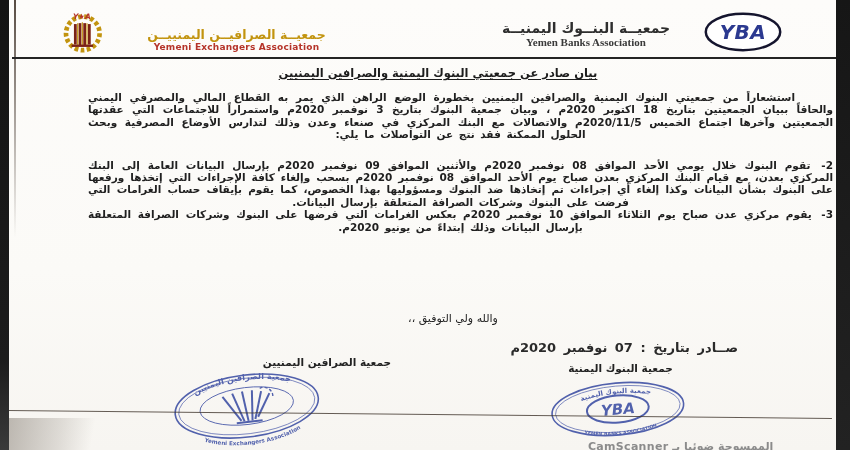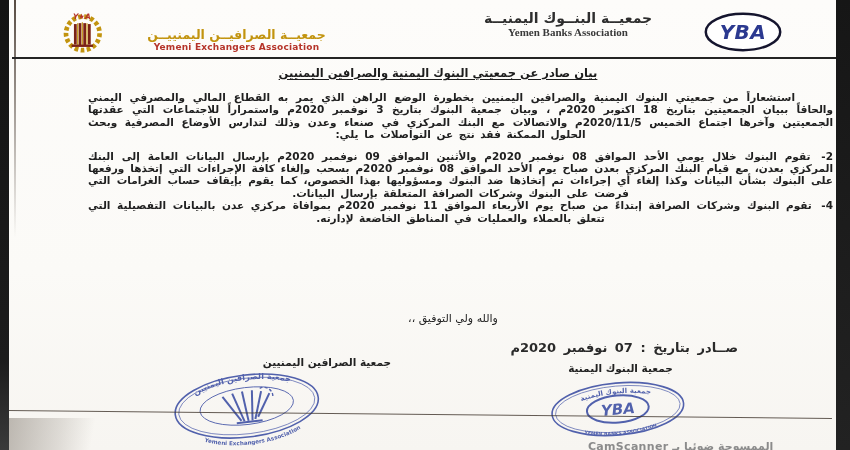--- a/index.html
+++ b/index.html
@@ -22,38 +22,38 @@
   .corner-shadow{
     position:absolute;left:9px;top:418px;width:115px;height:32px;z-index:4;
     background:linear-gradient(100deg,rgba(148,141,132,.6) 0%,rgba(148,141,132,.25) 45%,rgba(148,141,132,0) 72%);
   }
 
   
   .hdr-left{position:absolute;left:52px;top:11px;display:flex;align-items:center;gap:16px;z-index:6;}
   .hdr-left .txt{width:225px;text-align:center;}
   .yea-ar{font-size:12.5px;font-weight:bold;color:#c2940f;direction:rtl;line-height:14px;letter-spacing:.5px;margin-top:13px;}
   .yea-en{font-size:9px;font-weight:bold;color:#b5342a;line-height:11px;letter-spacing:.2px;}
-  .hdr-right{position:absolute;right:66px;top:11px;display:flex;gap:20px;z-index:6;}
+  .hdr-right{position:absolute;right:66px;top:11px;display:flex;align-items:center;gap:2px;z-index:6;}
   .hdr-right .txt{width:228px;text-align:center;}
   .yba-ar{font-size:14px;font-weight:bold;color:#2e2e2e;direction:rtl;line-height:15px;}
   .yba-en{font-family:"Liberation Serif","DejaVu Serif",serif;font-size:11px;font-weight:bold;color:#3a3a3a;line-height:12px;}
   .hdr-divider{position:absolute;left:12px;right:13px;top:57px;border-top:2px solid #242424;z-index:6;}
 
   
   .doc-title{
     position:absolute;left:0;right:0;top:66px;text-align:center;z-index:6;
     font-size:11.5px;font-weight:bold;color:#1d1d1d;direction:rtl;
     text-decoration:underline;text-underline-offset:2px;margin-left:26px;
   }
   .doc-body{
     position:absolute;left:88px;right:17px;top:91px;height:220px;overflow:hidden;z-index:6;
     direction:rtl;color:#202020;font-size:10.5px;font-weight:bold;line-height:12.4px;
     word-spacing:2px;
   }
-  .intro{margin:0 0 9px 0;text-align:justify;text-align-last:center;text-indent:38px;}
+  .intro{margin:0 0 18px 0;text-align:justify;text-align-last:center;text-indent:38px;}
   .item{margin:0;text-align:justify;text-align-last:center;}
   .item .num{padding-left:3px;}
   .closing{
     position:absolute;left:0;width:100%;top:312px;z-index:6;
     text-align:center;direction:rtl;font-size:11px;font-weight:normal;color:#242424;
   }
   .closing-inner{display:inline-block;transform:translateX(28px);}
 
   
   .issue-date{
@@ -124,21 +124,21 @@
 </div>
 
 <div class="hdr-divider"></div>
 
 <div class="doc-title">بيان صادر عن جمعيتي البنوك اليمنية والصرافين اليمنيين</div>
 
 <div class="doc-body">
   <p class="intro">استشعاراً من جمعيتي البنوك اليمنية والصرافين اليمنيين بخطورة الوضع الراهن الذي يمر به القطاع المالي والمصرفي اليمني والحاقاً ببيان الجمعيتين بتاريخ 18 اكتوبر 2020م ، وبيان جمعية البنوك بتاريخ 3 نوفمبر 2020م واستمراراً للاجتماعات التي عقدتها الجمعيتين وآخرها اجتماع الخميس 2020/11/5م والاتصالات مع البنك المركزي في صنعاء وعدن وذلك لتدارس الأوضاع المصرفية وبحث الحلول الممكنة فقد نتج عن التواصلات ما يلي:</p>
   <div id="items">
       <p class="item"><span class="num">2-</span> <span>تقوم البنوك خلال يومي الأحد الموافق 08 نوفمبر 2020م والأثنين الموافق 09 نوفمبر 2020م بإرسال البيانات العامة إلى البنك المركزي بعدن، مع قيام البنك المركزي بعدن صباح يوم الأحد الموافق 08 نوفمبر 2020م بسحب وإلغاء كافة الإجراءات التي إتخذها ورفعها على البنوك بشأن البيانات وكذا إلغاء أي إجراءات تم إتخاذها ضد البنوك ومسؤوليها بهذا الخصوص، كما يقوم بإيقاف حساب الغرامات التي فرضت على البنوك وشركات الصرافة المتعلقة بإرسال البيانات.</span></p>
-      <p class="item"><span class="num">4-</span> <span>تقوم البنوك وشركات الصرافة إبتداءً من صباح يوم الأربعاء الموافق 11 نوفمبر 2020م بموافاة مركزي عدن بالبيانات التفصيلية التي تتعلق بالعملاء والعمليات في المناطق الخاضعة لإدارته.</span></p>
+      <p class="item"><span class="num">3-</span> <span>يقوم مركزي عدن صباح يوم الثلاثاء الموافق 10 نوفمبر 2020م بعكس الغرامات التي فرضها على البنوك وشركات الصرافة المتعلقة بإرسال البيانات وذلك إبتداءً من يونيو 2020م.</span></p>
     </div>
 </div>
 
 <div class="closing">
   <span class="closing-inner">والله ولي التوفيق ،،</span>
 </div>
 
 <div class="issue-date">صــادر بتاريخ : 07 نوفمبر 2020م</div>
 <div class="sign sign-left">جمعية الصرافين اليمنيين</div>
 <div class="sign sign-right">جمعية البنوك اليمنية</div>

